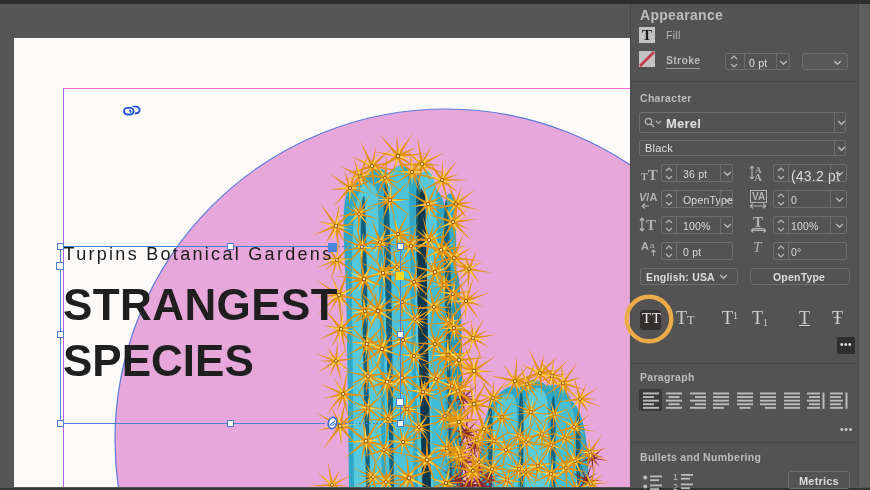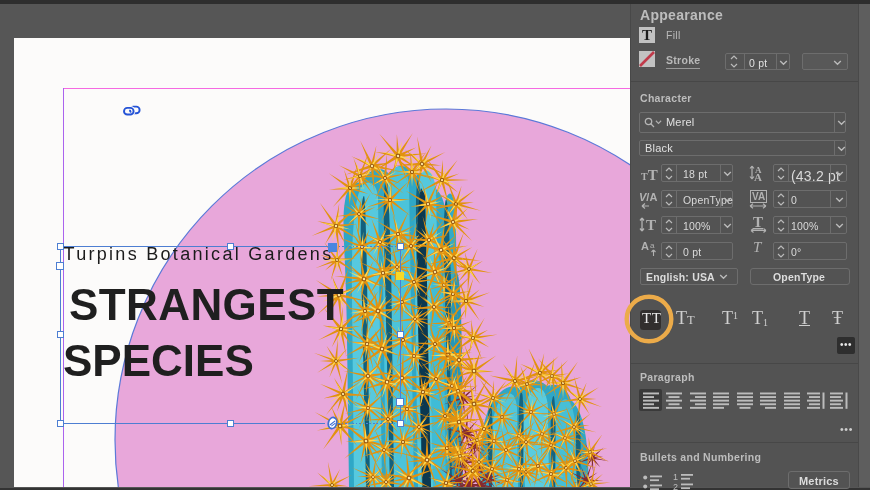--- a/index.html
+++ b/index.html
@@ -171,21 +171,21 @@
 </svg>
 <div class="abs" style="left:49px;top:49.5px;width:567px;height:1.5px;background:#f569e2"></div>
 <div class="abs" style="left:48.5px;top:49.5px;width:1.5px;height:400px;background:#ab63ee"></div>
 </div>
 <div class="abs" style="left:630px;top:4px;width:240px;height:483px;background:#535353;border-left:1px solid #484848"></div>
 <div class="abs" style="left:858px;top:4px;width:12px;height:483px;background:#5e5e5e;border-left:1px solid #494949"></div>
 <div class="abs" style="left:0;top:0;width:870px;height:3.5px;background:#2e2e2e"></div>
 <div class="abs" style="left:0;top:487.5px;width:870px;height:2.5px;background:#333"></div>
 
 <div class="abs" style="left:63.5px;top:244.3px;font-size:18px;letter-spacing:2.3px;color:#1b1b1b;font-weight:500">Turpins Botanical Gardens</div>
-<div class="abs" style="left:69px;top:280px;font-size:44px;font-weight:bold;letter-spacing:0.4px;color:#1f1f1f">STRANGEST</div>
+<div class="abs" style="left:63px;top:280px;font-size:44px;font-weight:bold;letter-spacing:0.4px;color:#1f1f1f">STRANGEST</div>
 <div class="abs" style="left:63px;top:335.5px;font-size:44px;font-weight:bold;letter-spacing:0px;color:#1f1f1f">SPECIES</div>
 
 <div class="abs" style="left:60px;top:246px;width:272px;height:1px;background:#4d7ed2"></div>
 <div class="abs" style="left:332px;top:246px;width:68px;height:1px;background:repeating-linear-gradient(90deg,#4d7ed2 0 1.5px,transparent 1.5px 3.5px)"></div>
 <div class="abs" style="left:60px;top:246px;width:1px;height:177px;background:#4d7ed2"></div>
 <div class="abs" style="left:400px;top:246px;width:1px;height:177px;background:#4d7ed2"></div>
 <div class="abs" style="left:60px;top:423px;width:265px;height:1px;background:#4d7ed2"></div>
 <div class="abs" style="left:338px;top:423px;width:62px;height:1px;background:repeating-linear-gradient(90deg,#4d7ed2 0 1.5px,transparent 1.5px 3.5px)"></div>
 <div class="handle" style="left:56.5px;top:242.5px;width:7px;height:7px"></div>
 <div class="handle" style="left:226.5px;top:242.5px;width:7px;height:7px"></div>
@@ -238,38 +238,38 @@
 <div class="divider" style="top:81px"></div>
 <div class="lbl" style="left:640px;top:92px;color:#bdbdbd;font-size:10.5px;font-weight:bold;letter-spacing:.3px">Character</div>
 <div class="box" style="left:639px;top:112px;width:207px;height:21px;"></div>
 <svg class="abs" style="left:644px;top:117px" width="11" height="11" viewBox="0 0 11 11">
     <circle cx="4.5" cy="4.5" r="3.2" fill="none" stroke="#b5b5b5" stroke-width="1.3"></circle>
     <line x1="7" y1="7" x2="10" y2="10" stroke="#b5b5b5" stroke-width="1.3"></line>
   </svg>
 <svg class="abs" style="left:655px;top:120px" width="7" height="5" viewBox="0 0 8 5">
     <path d="M1 0.5 L4 3.5 L7 0.5" fill="none" stroke="#b0b0b0" stroke-width="1.3"></path>
   </svg>
-<div class="lbl" style="left:666px;top:116px;color:#e0e0e0;font-size:11px;font-weight:normal;letter-spacing:.2px">Merel</div>
+<div class="lbl" style="left:666px;top:116px;color:#e0e0e0;font-size:13px;font-weight:bold;letter-spacing:.2px">Merel</div>
 <div class="abs" style="left:834px;top:113px;width:1px;height:19px;background:#6d6d6d"></div>
 <svg class="abs" style="left:837px;top:120px" width="9" height="6" viewBox="0 0 9 6">
     <path d="M1.2 1 L4.5 4.2 L7.8 1" fill="none" stroke="#bababa" stroke-width="1.4"></path>
   </svg>
 <div class="box" style="left:639px;top:140px;width:207px;height:16px;"></div>
 <div class="lbl" style="left:645px;top:142px;color:#e0e0e0;font-size:11px;font-weight:normal;letter-spacing:.2px">Black</div>
 <div class="abs" style="left:834px;top:141px;width:1px;height:14px;background:#6d6d6d"></div>
 <svg class="abs" style="left:837px;top:146px" width="9" height="6" viewBox="0 0 9 6">
     <path d="M1.2 1 L4.5 4.2 L7.8 1" fill="none" stroke="#bababa" stroke-width="1.4"></path>
   </svg>
 <div class="box" style="left:661px;top:164px;width:72px;height:18px;"></div>
 <div class="abs" style="left:676px;top:165px;width:1px;height:16px;background:#6d6d6d"></div>
 <svg class="abs" style="left:665px;top:166.5px" width="8" height="13" viewBox="0 0 8 13">
     <path d="M1 4 L4 1 L7 4" fill="none" stroke="#bababa" stroke-width="1.2"></path>
     <path d="M1 9 L4 12 L7 9" fill="none" stroke="#bababa" stroke-width="1.2"></path>
   </svg>
-<div class="lbl" style="left:683px;top:168px;color:#dadada;font-size:10.5px;font-weight:normal;letter-spacing:.2px">18 pt</div>
+<div class="lbl" style="left:683px;top:168px;color:#dadada;font-size:10.5px;font-weight:normal;letter-spacing:.2px">36 pt</div>
 <div class="abs" style="left:720px;top:165px;width:1px;height:16px;background:#6d6d6d"></div>
 <svg class="abs" style="left:722.5px;top:170.5px" width="9" height="6" viewBox="0 0 9 6">
     <path d="M1.2 1 L4.5 4.2 L7.8 1" fill="none" stroke="#bababa" stroke-width="1.4"></path>
   </svg>
 <div class="box" style="left:773px;top:164px;width:74px;height:18px;"></div>
 <div class="abs" style="left:788px;top:165px;width:1px;height:16px;background:#6d6d6d"></div>
 <svg class="abs" style="left:777px;top:166.5px" width="8" height="13" viewBox="0 0 8 13">
     <path d="M1 4 L4 1 L7 4" fill="none" stroke="#bababa" stroke-width="1.2"></path>
     <path d="M1 9 L4 12 L7 9" fill="none" stroke="#bababa" stroke-width="1.2"></path>
   </svg>

